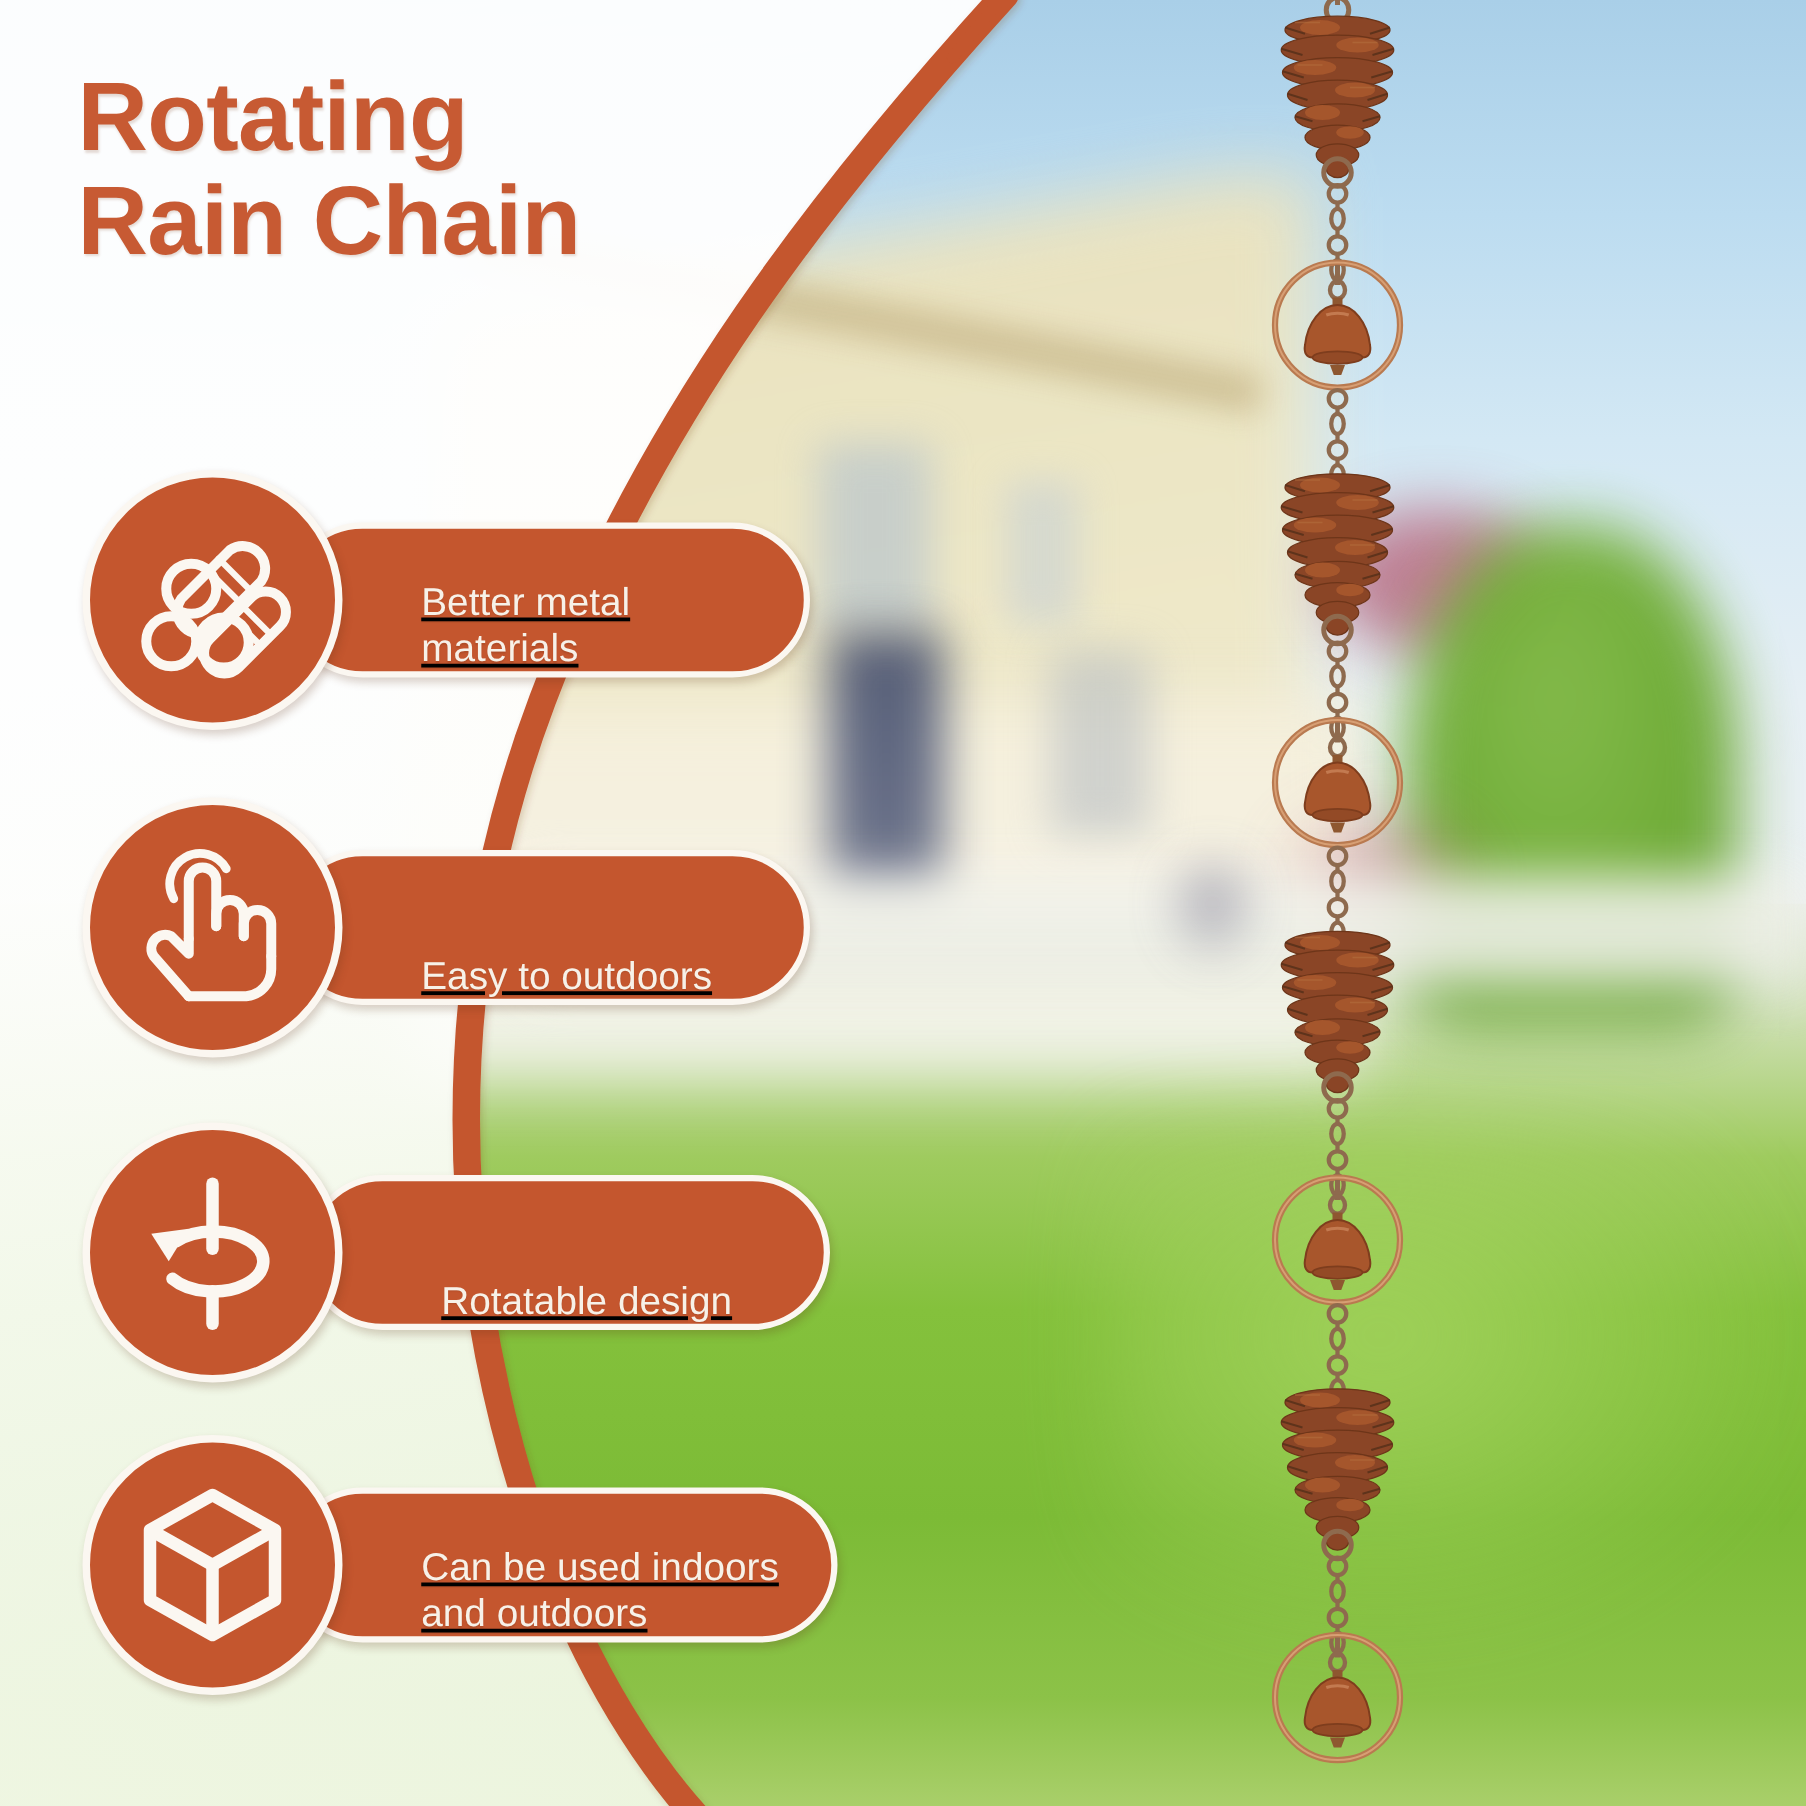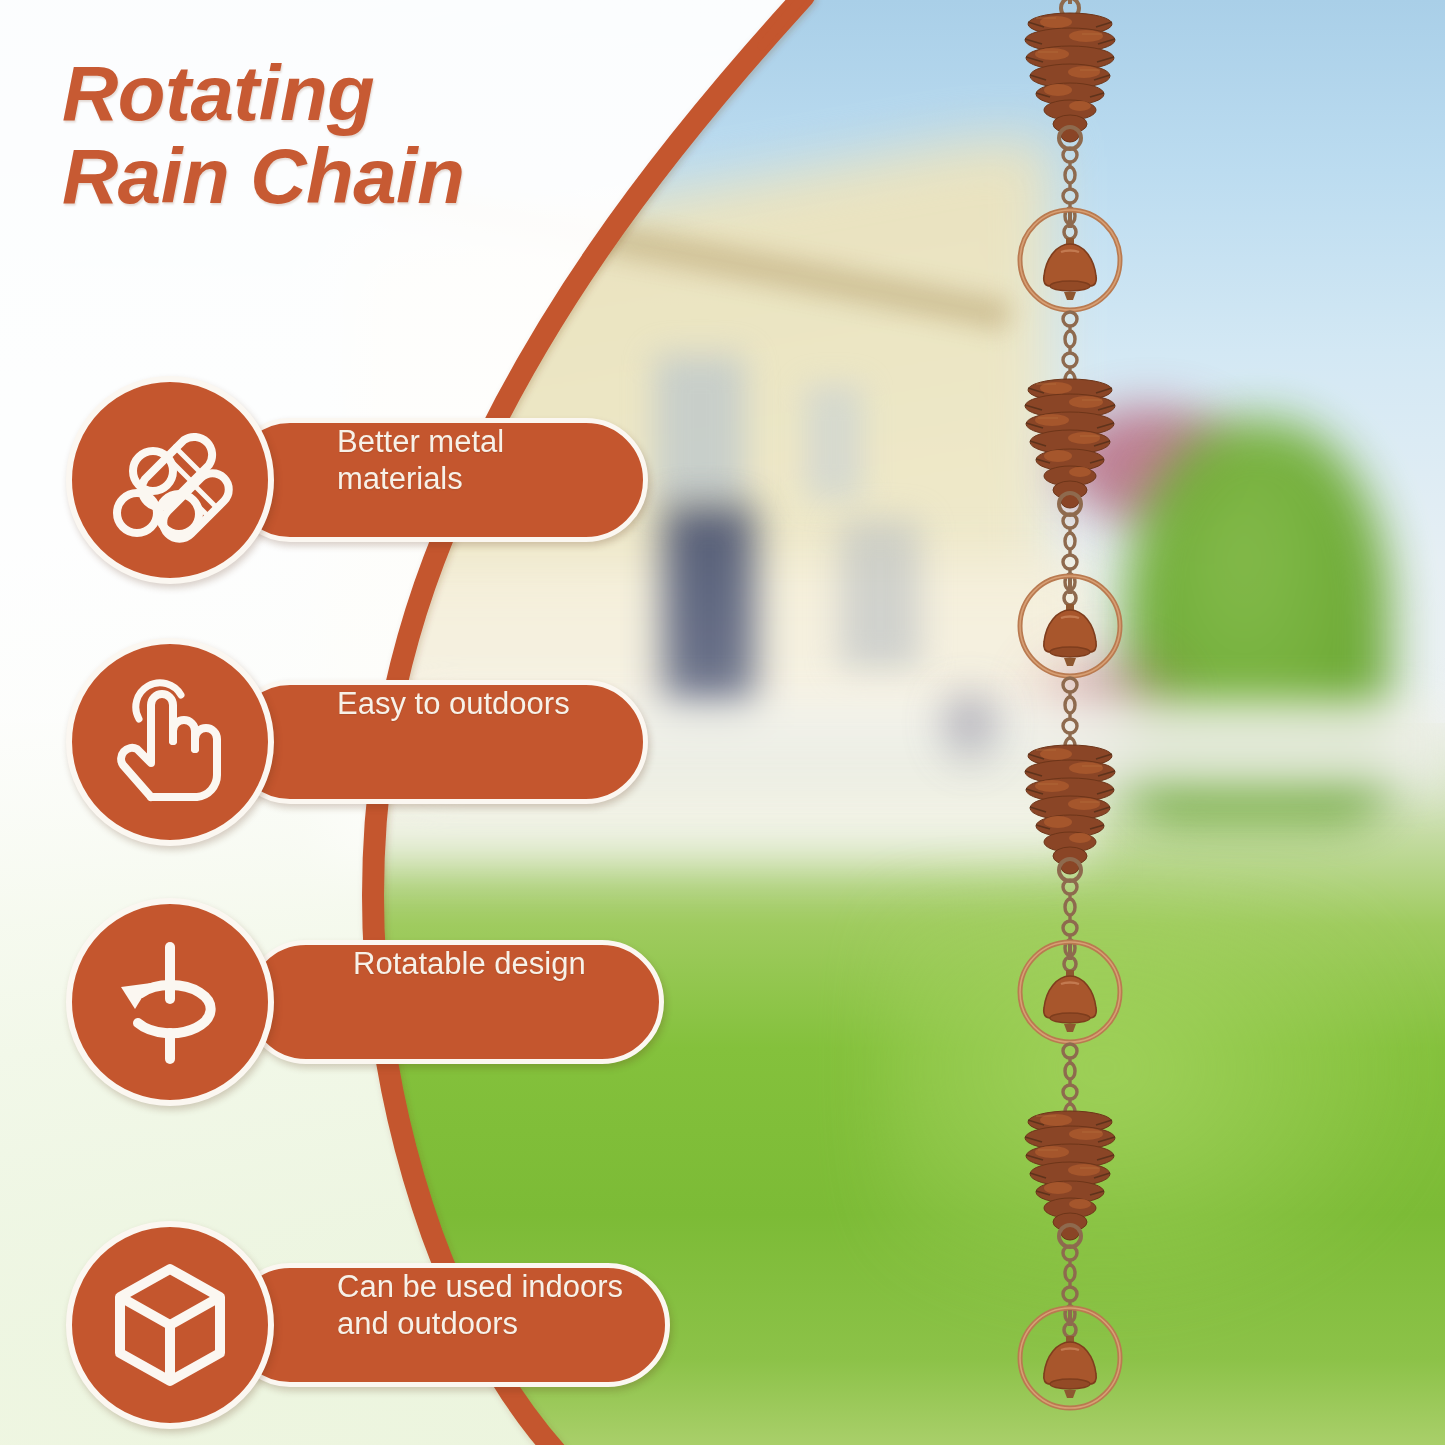--- a/index.html
+++ b/index.html
@@ -183,41 +183,40 @@
     left: 62px;
     top: 52px;
     width: 640px;
     font-size: 78px;
     line-height: 1.06;
     font-weight: bold;
     color: #c75a33;
     letter-spacing: -.5px;
     text-shadow: 1px 2px 2px rgba(120,60,30,.18);
     white-space: pre-line;
-    font-style: italic;
   }
 
   
   .features {
     position: absolute;
     left: 0;
     top: 0;
     width: 700px;
   }
   .feature {
     position: absolute;
     left: 66px;
     display: flex;
     align-items: center;
     height: 210px;
   }
   .feature:nth-child(1) { top: 375px; }
   .feature:nth-child(2) { top: 637px; }
   .feature:nth-child(3) { top: 897px; gap: 16px; }
-  .feature:nth-child(4) { top: 1220px; }
+  .feature:nth-child(4) { top: 1147px; }
 
   .f-icon {
     position: relative;
     z-index: 3;
     width: 208px;
     height: 208px;
     flex: 0 0 208px;
     border-radius: 50%;
     background: #c4562e;
     border: 6px solid #fbf7f1;
@@ -234,22 +233,23 @@
     z-index: 2;
     margin-left: -46px;
     height: 124px;
     min-width: 420px;
     box-sizing: border-box;
     padding: 0 42px 0 104px;
     border-radius: 62px;
     background: #c4562e;
     border: 5px solid #fbf7f1;
     display: flex;
-    align-items: flex-start;
+    align-items: flex-end;
     box-shadow: 2px 4px 7px rgba(90,45,20,.22);
+    text-decoration: underline;
   }
   .f-label {
     color: #f7f1e8;
     font-size: 31px;
     line-height: 1.2;
     white-space: pre-line;
     text-shadow: 0 1px 1px rgba(110,50,25,.22);
   }
 
   

